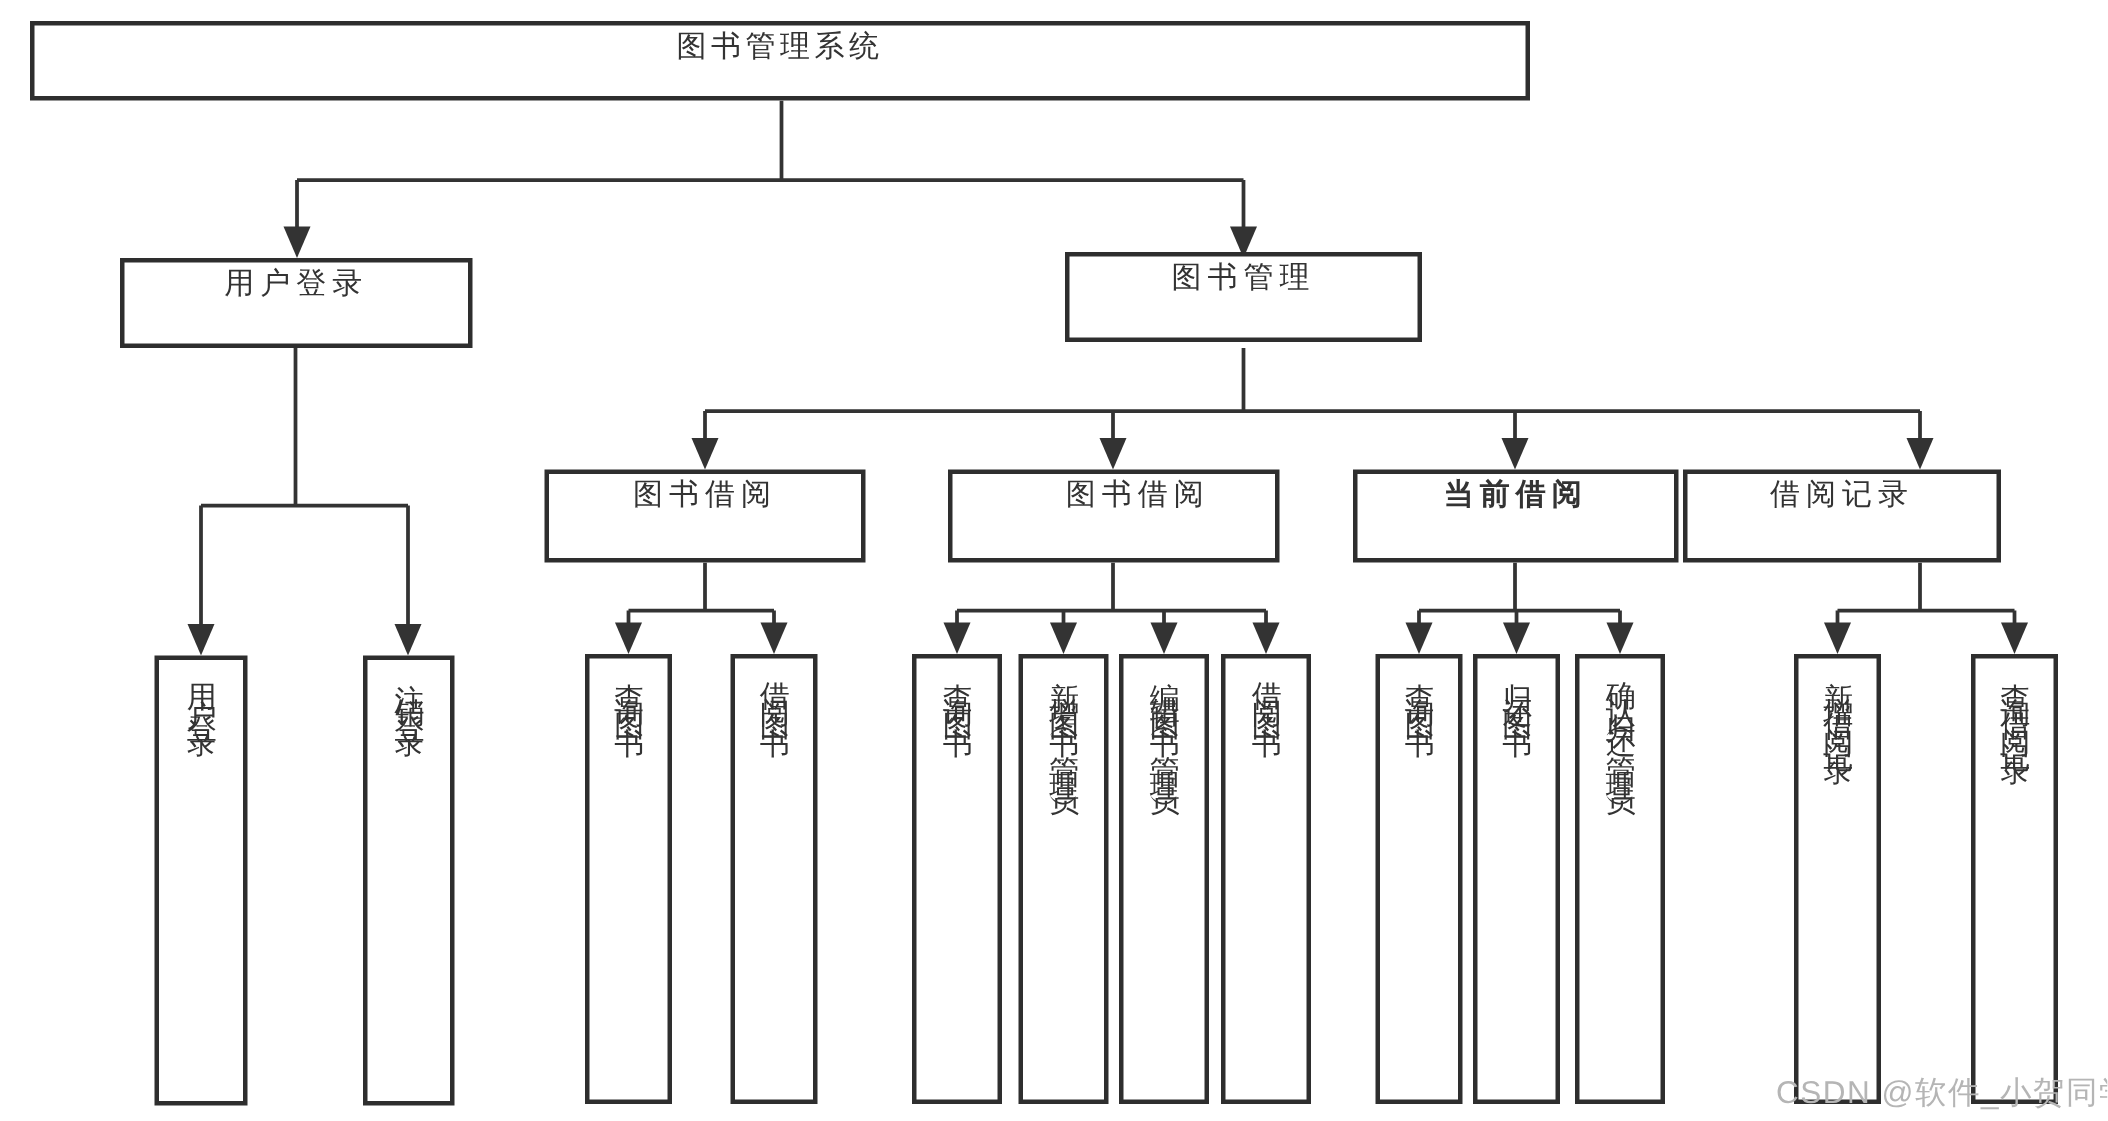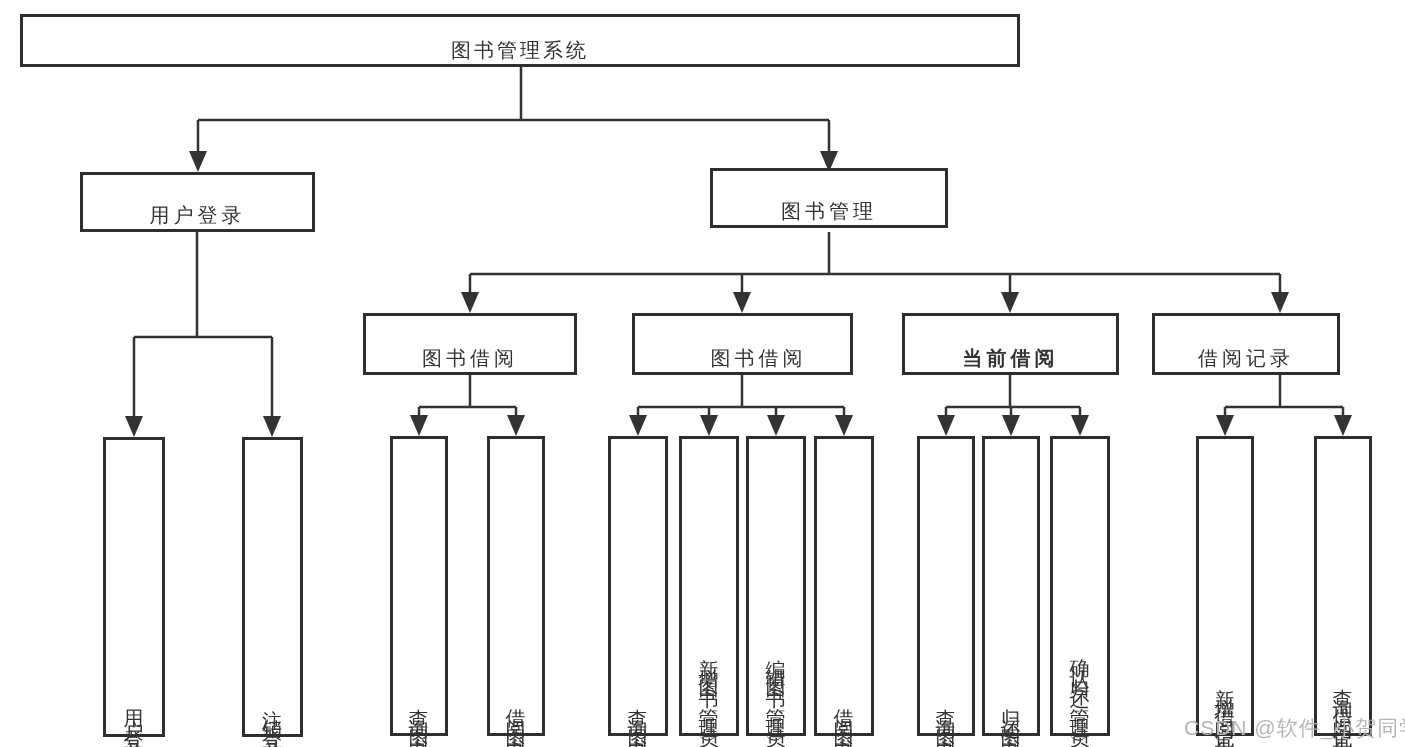--- a/index.html
+++ b/index.html
@@ -11,21 +11,21 @@
     color:#333333;
     overflow:hidden;
   }
   #wires{position:absolute;left:0;top:0;width:1405px;height:747px;}
   .node{
     position:absolute;
     background:#ffffff;
     border:3px solid #2e2e2e;
     box-sizing:border-box;
     display:flex;
-    align-items:flex-end;
+    align-items:flex-start;
     justify-content:center;
   }
   .hlabel{
     font-size:20px;
     letter-spacing:4px;
     white-space:nowrap;
     color:#333333;
   }
   .root .hlabel{letter-spacing:3px;}
   .vnode .vlabel{
@@ -105,21 +105,21 @@
 
   <div class="node" style="left:363px;top:313px;width:214px;height:62px;">
     <span class="hlabel">图书借阅</span>
   </div>
   <div class="node" style="left:632px;top:313px;width:221px;height:62px;padding-left:32px;">
     <span class="hlabel">图书借阅</span>
   </div>
   <div class="node" style="left:902px;top:313px;width:217px;height:62px;font-weight:bold;">
     <span class="hlabel">当前借阅</span>
   </div>
-  <div class="node" style="left:1152px;top:313px;width:188px;height:62px;">
+  <div class="node" style="left:1122px;top:313px;width:212px;height:62px;">
     <span class="hlabel">借阅记录</span>
   </div>
 
   <div class="node vnode" style="left:103px;top:437px;width:62px;height:300px;">
     <span class="vlabel">用户登录</span>
   </div>
   <div class="node vnode" style="left:242px;top:437px;width:61px;height:300px;">
     <span class="vlabel">注销登录</span>
   </div>
 

